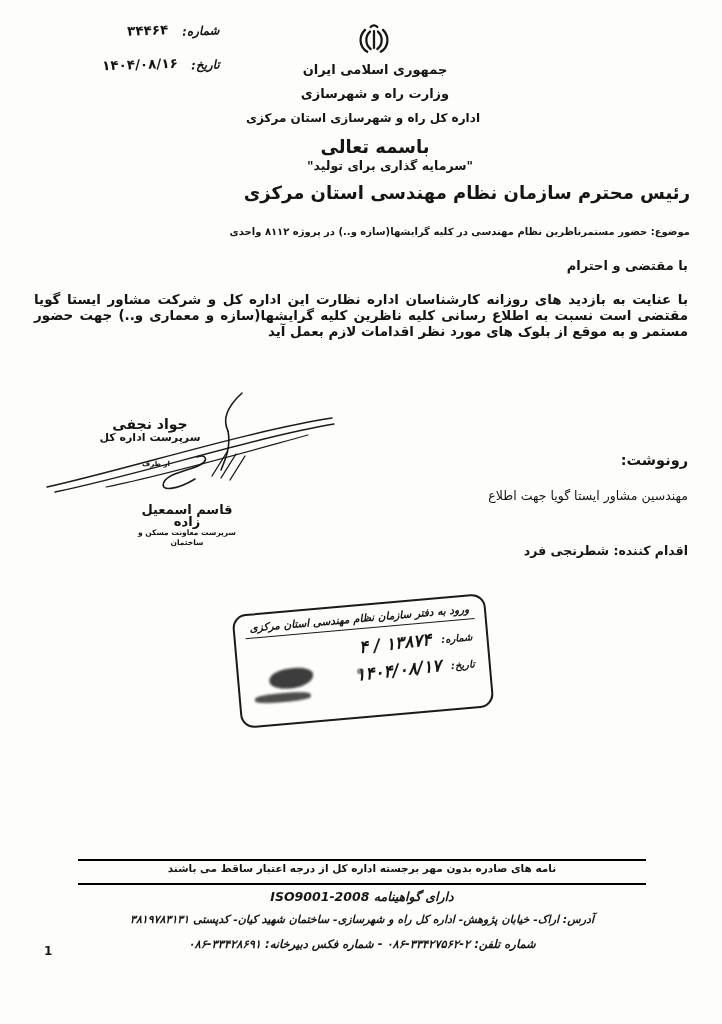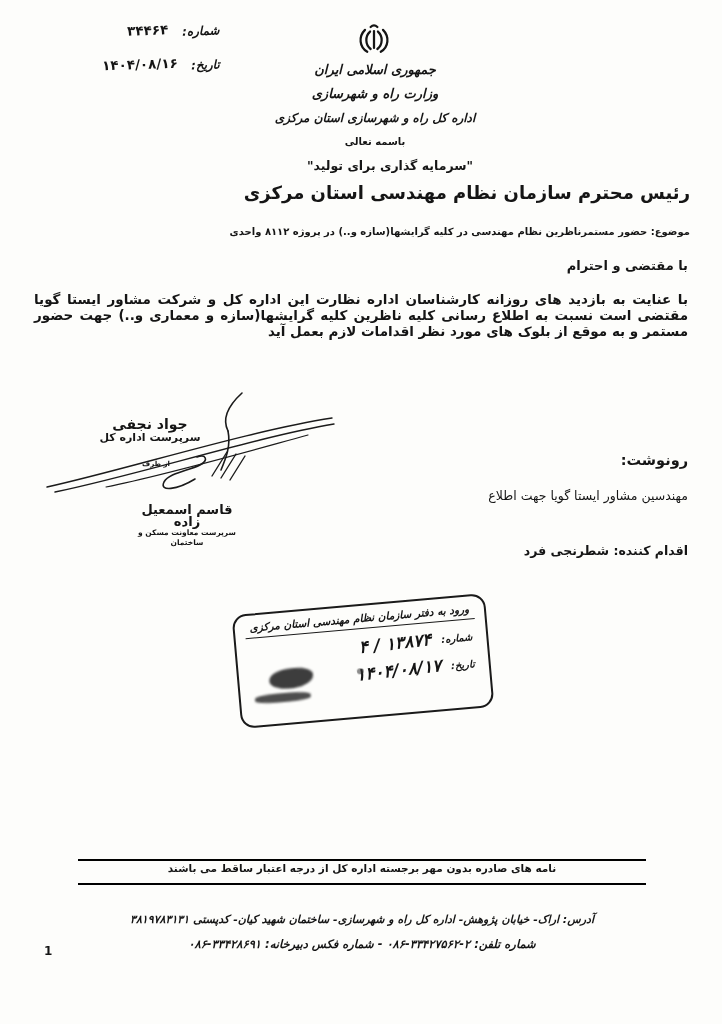--- a/index.html
+++ b/index.html
@@ -12,23 +12,23 @@
 
   
   .numdate{left:60px;top:22px;width:160px;direction:rtl;}
   .numdate .row{display:flex;justify-content:flex-start;align-items:baseline;height:34px;gap:14px;}
   .nd-label{font-size:12px;font-weight:bold;font-style:italic;transform:rotate(-2deg);}
   .nd-value{font-size:13.5px;font-weight:bold;transform:rotate(-2deg);letter-spacing:1px;}
 
   
   .emblem{left:356px;top:22px;width:36px;height:36px;}
   .head-block{left:270px;top:58px;width:210px;text-align:center;}
-  .head-line{font-size:13px;font-weight:bold;font-style:italic;line-height:24px;white-space:nowrap;}
+  .head-line{font-size:13px;font-weight:bold;line-height:24px;white-space:nowrap;}
   .head-line.small{font-size:12px;}
-  .bismillah{left:300px;top:136px;width:150px;text-align:center;font-size:10px;font-weight:bold;}
+  .bismillah{left:300px;top:136px;width:150px;text-align:center;font-size:18px;font-weight:bold;}
   .slogan{left:280px;top:158px;width:220px;text-align:center;font-size:12.5px;font-weight:bold;}
 
   
   .recipient{right:32px;top:182px;font-size:18px;font-weight:bold;}
   .subject{right:32px;top:226px;font-size:10px;font-weight:bold;}
   .salutation{right:34px;top:258px;font-size:13px;font-weight:bold;}
   .body-text{
     right:34px;left:34px;top:291px;font-size:13.5px;font-weight:bold;
     line-height:16px;text-align:justify;text-justify:inter-word;
   }
@@ -160,17 +160,18 @@
       <span class="stamp-value">۱۴۰۴/۰۸/۱۷</span>
     </div>
     <div class="abs smudge1"></div>
     <div class="abs smudge2"></div>
     <div class="abs smudge3"></div>
   </div>
 
   <div class="abs f-rule r1"></div>
   <div class="abs f-validity">نامه های صادره بدون مهر برجسته اداره کل از درجه اعتبار ساقط می باشند</div>
   <div class="abs f-rule r2"></div>
+  <div class="abs f-iso">دارای گواهینامه ISO9001-2008</div>
   <div class="abs f-address">آدرس: اراک- خیابان پژوهش- اداره کل راه و شهرسازی- ساختمان شهید کیان- کدپستی ۳۸۱۹۷۸۳۱۳۱</div>
   <div class="abs f-phone">شماره تلفن: ۲-۳۳۴۲۷۵۶۲-۰۸۶ - شماره فکس دبیرخانه: ۳۳۴۲۸۶۹۱-۰۸۶</div>
   <div class="abs page-num">1</div>
 
 </div>
 
 </body></html>

